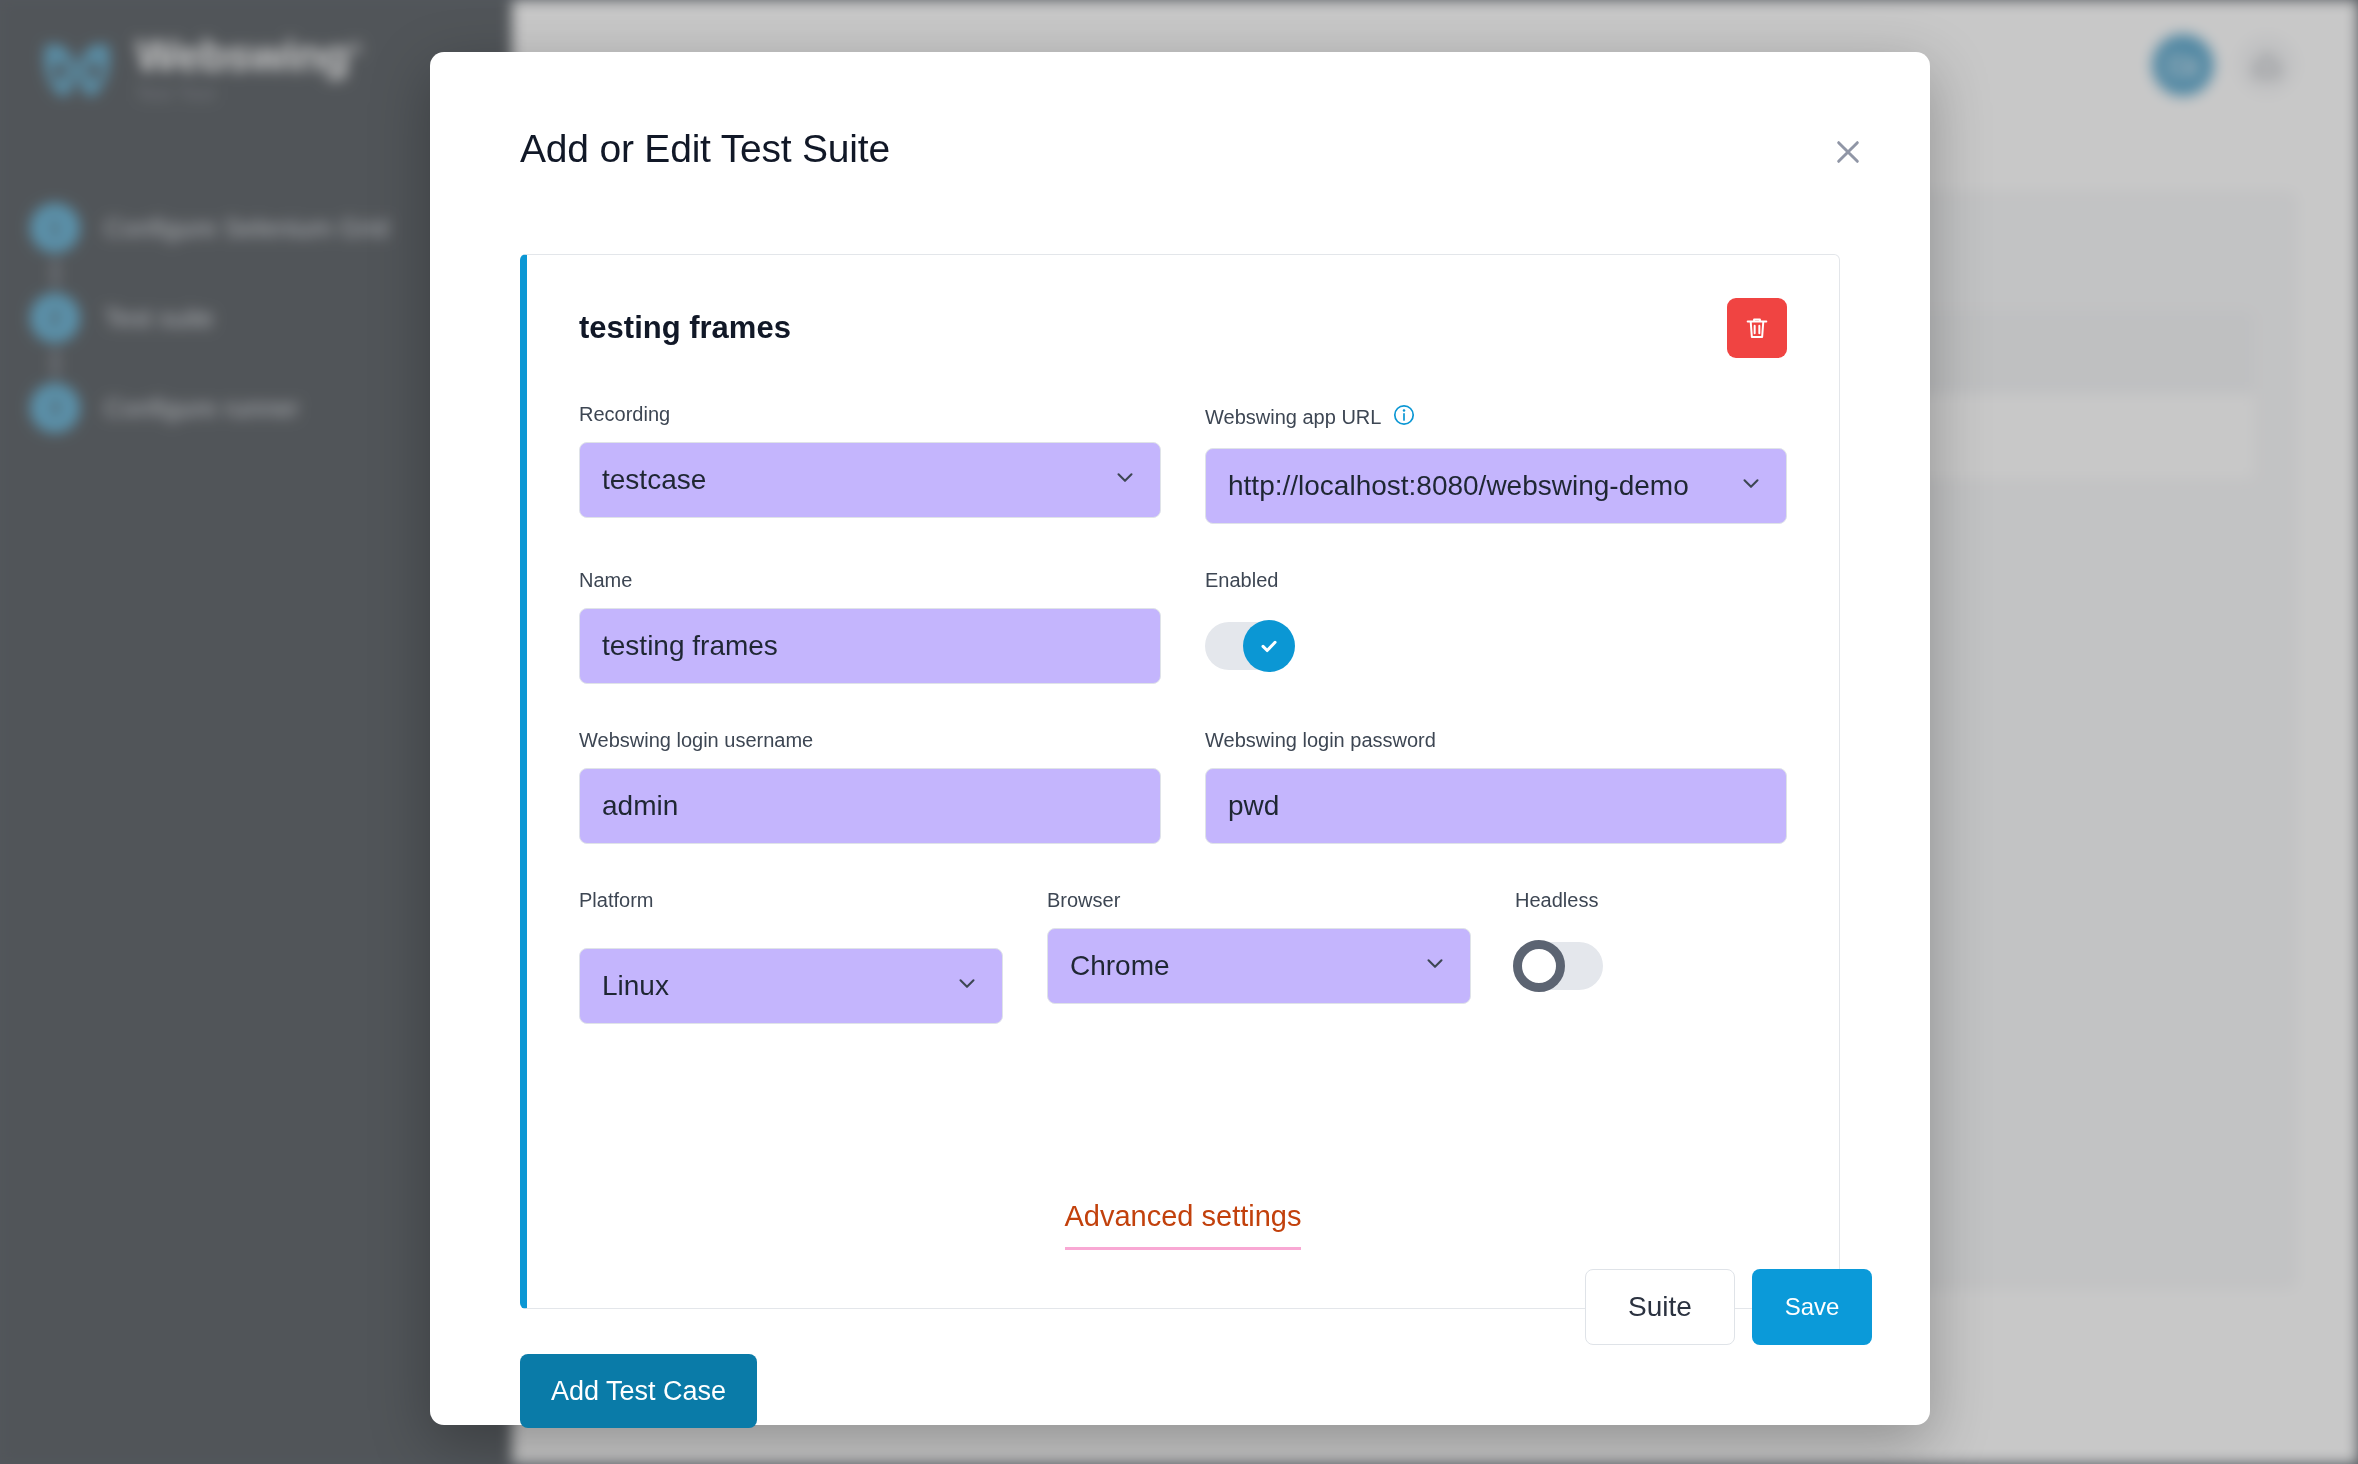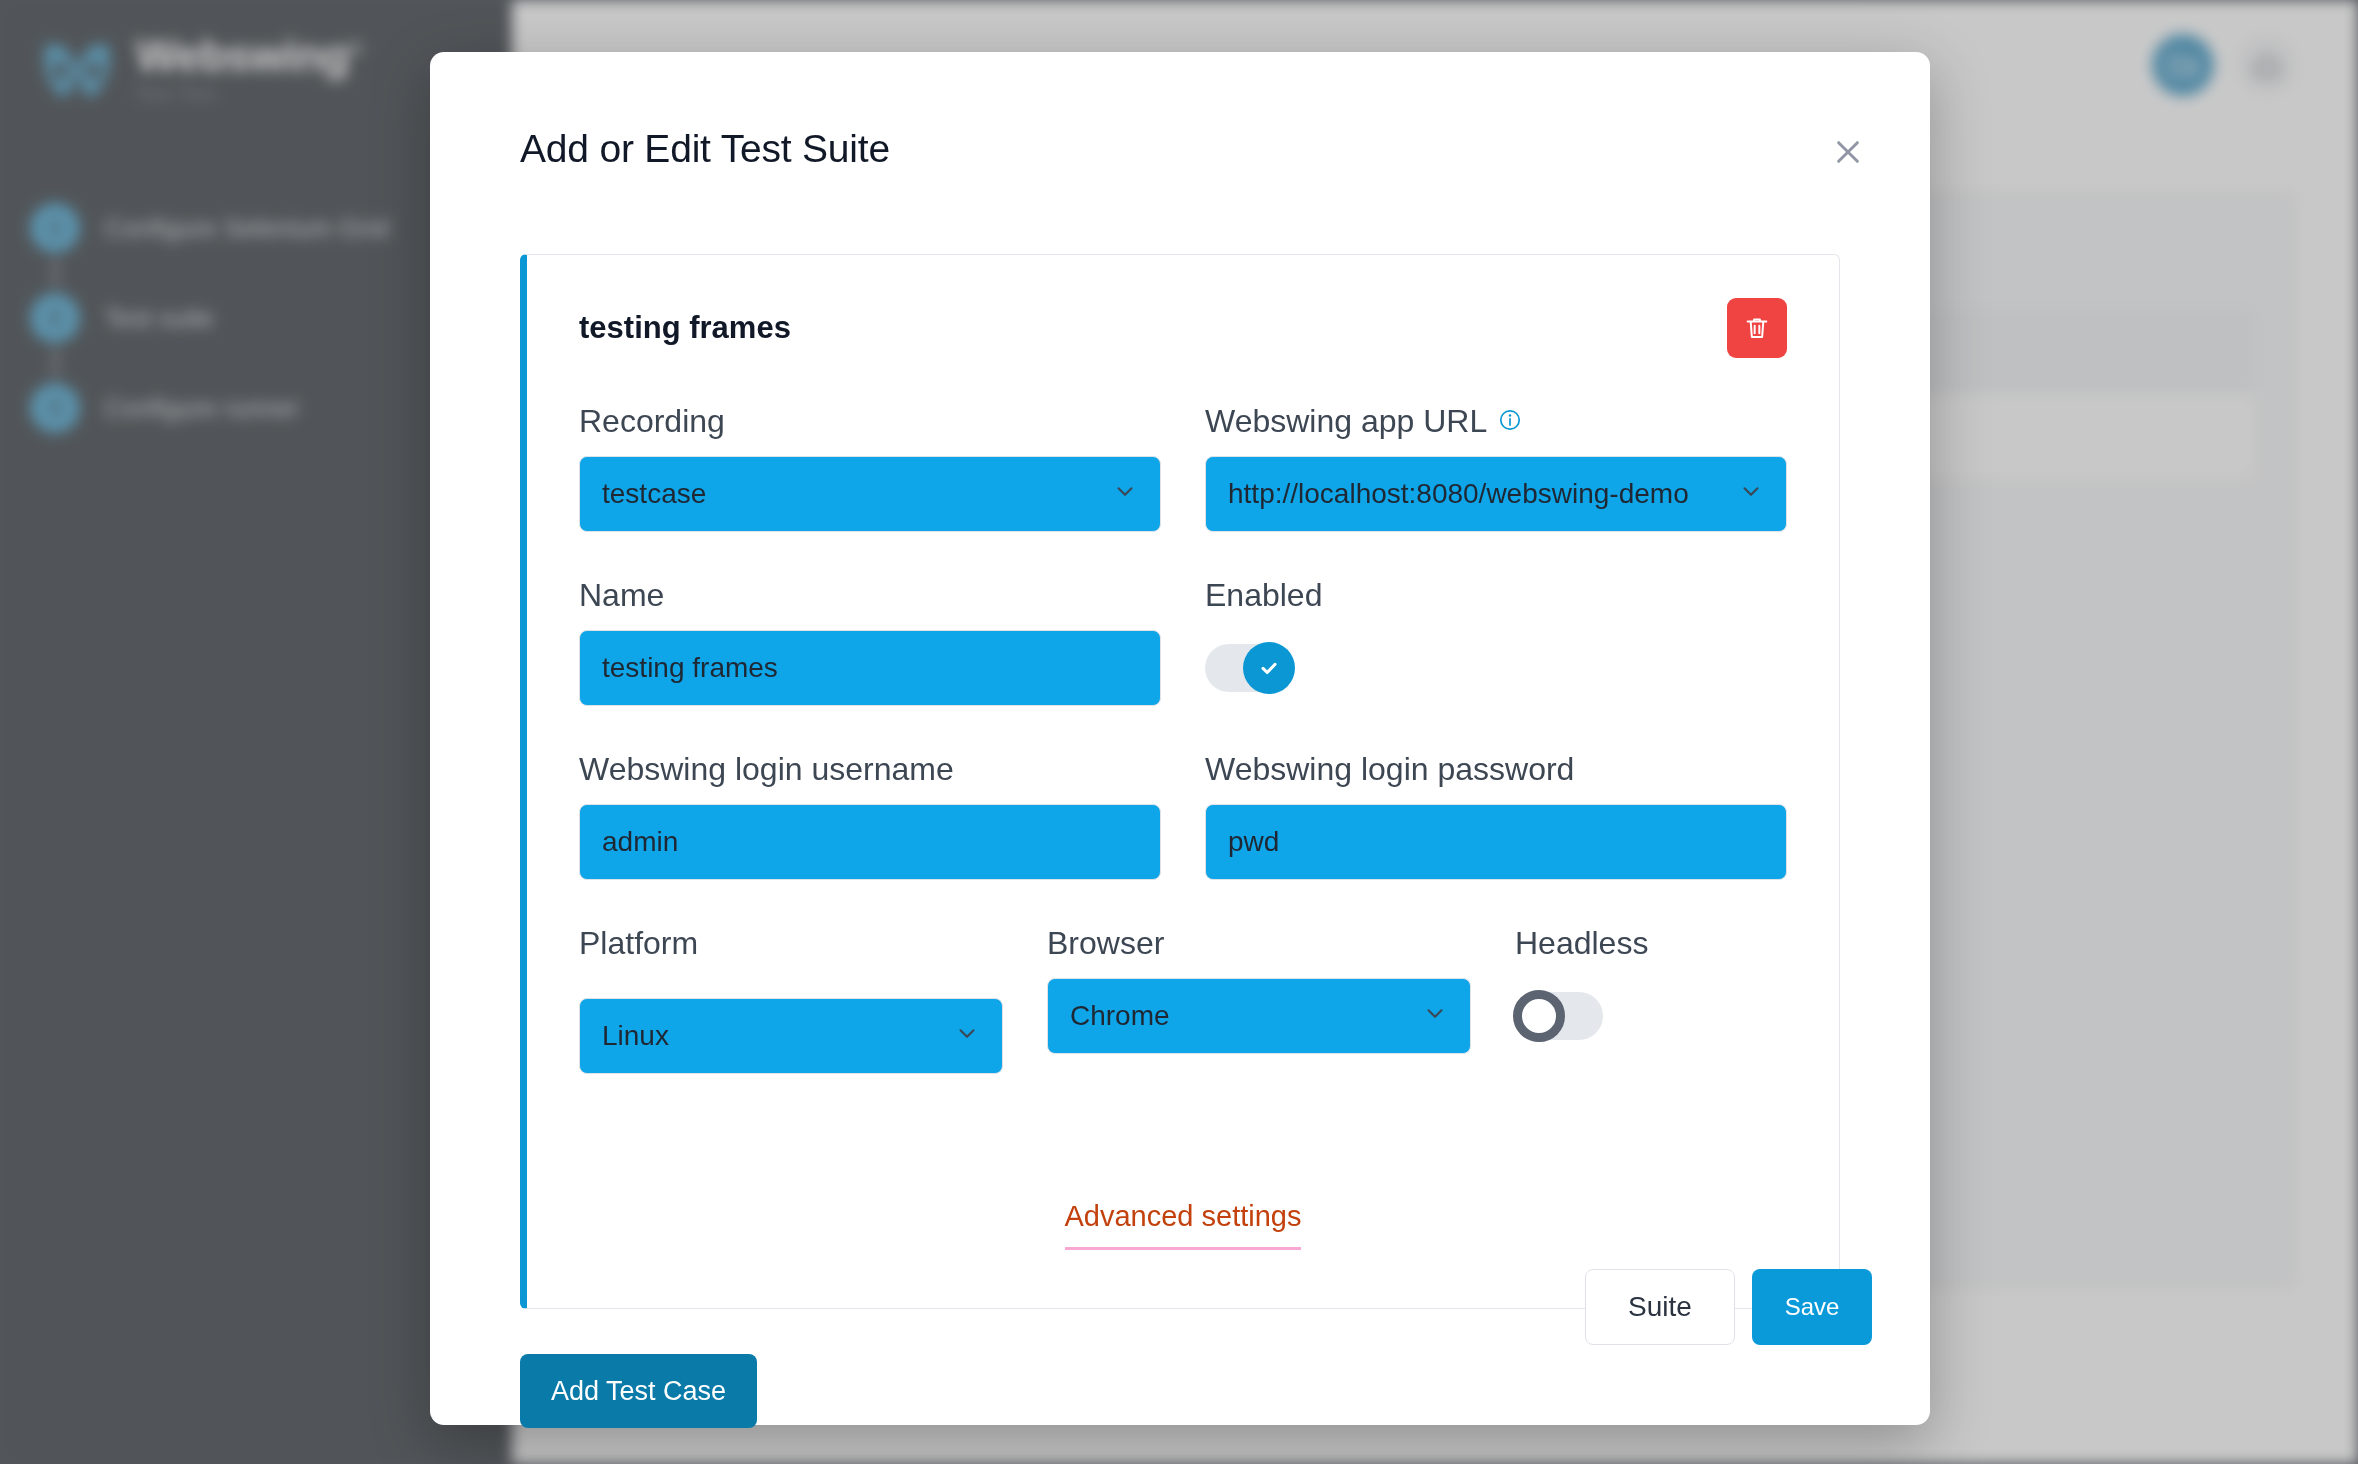--- a/index.html
+++ b/index.html
@@ -222,33 +222,33 @@
     justify-content: center;
     cursor: pointer;
   }
 
   .field-row {
     display: flex;
     margin-top: 45px;
   }
   .field { display: flex; flex-direction: column; }
   .field-label {
-    font-size: 32px;
+    font-size: 20px;
     color: #3d4653;
     margin-bottom: 16px;
     display: flex;
     align-items: center;
     gap: 11px;
     white-space: nowrap;
   }
   .control {
     height: 76px;
     border: 1px solid #dfe3e8;
     border-radius: 8px;
-    background: #0ea5e9;
+    background: #c4b5fd;
     display: flex;
     align-items: center;
     padding: 0 22px;
     font-size: 28px;
     color: #1f2733;
     cursor: text;
   }
   .control.select {
     justify-content: space-between;
     cursor: pointer;

